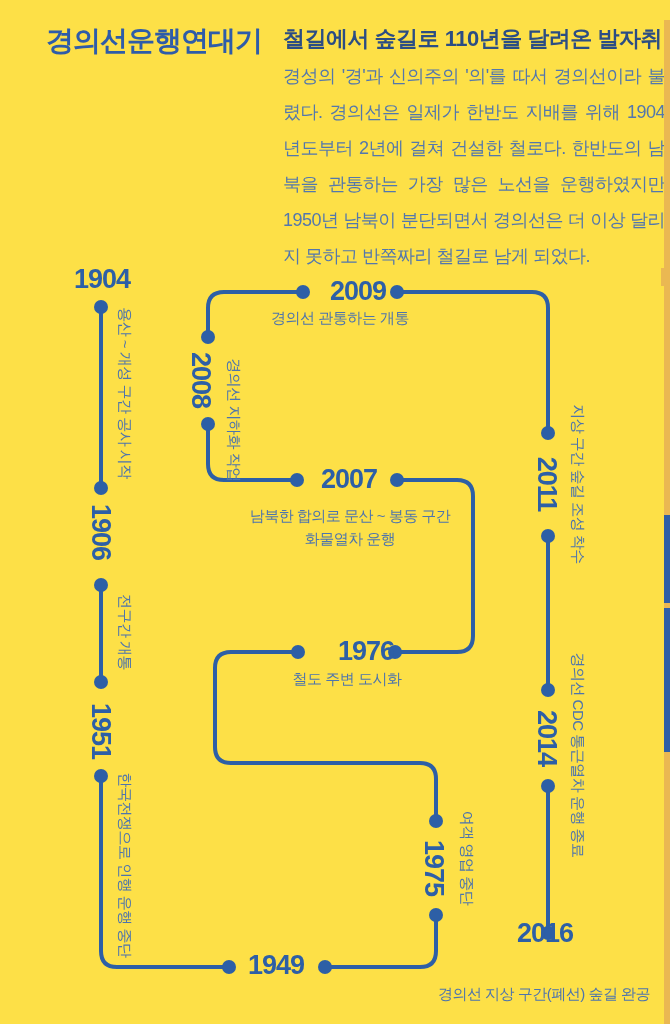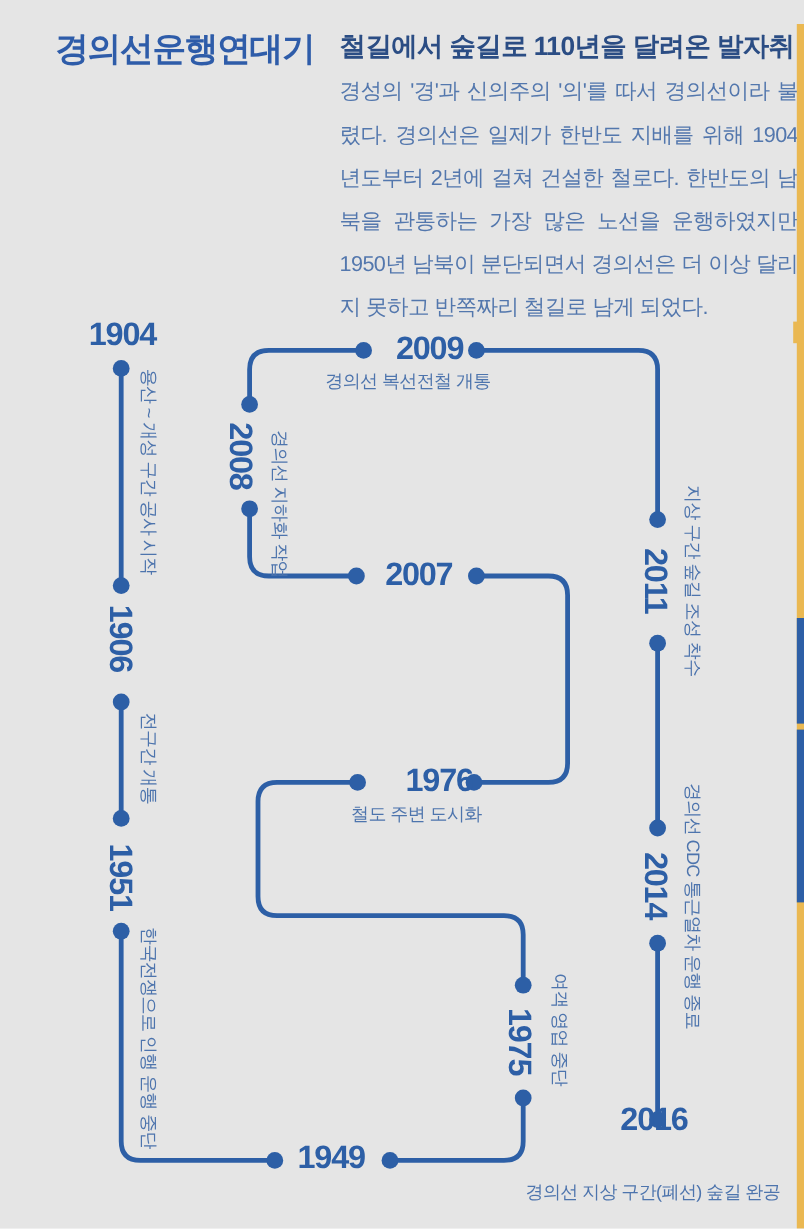--- a/index.html
+++ b/index.html
@@ -1,19 +1,19 @@
 <!DOCTYPE html>
 <html><head>
 <meta charset="utf-8">
 <style>
   * { margin:0; padding:0; box-sizing:border-box; }
   html,body { background:#ffffff; }
   body { font-family:"Liberation Sans", sans-serif; }
   .canvas {
-    position:relative; width:670px; height:1024px; background:#e5e5e5;
+    position:relative; width:670px; height:1024px; background:#fde047;
     overflow:hidden;
   }
 
   
   .page-title {
     position:absolute; left:46px; top:22px;
     font-size:28px; font-weight:800; letter-spacing:-1px;
     color:#2e5ca9; white-space:nowrap;
   }
   .intro-heading {
@@ -148,22 +148,24 @@
   <div class="pos year y2009">2009</div>
   <div class="pos rot year y2011">2011</div>
   <div class="pos rot year y2014">2014</div>
   <div class="pos year y2016">2016</div>
 
   <div class="pos rot lbl l1904">용산 ~ 개성 구간 공사 시작</div>
   <div class="pos rot lbl l1906">전구간 개통</div>
   <div class="pos rot lbl l1951">한국전쟁으로 인행 운행 중단</div>
   <div class="pos rot lbl l1975">여객 영업 중단</div>
   <div class="pos lbl l1976">철도 주변 도시화</div>
+  <div class="pos lbl pre l2007">남북한 합의로 문산 ~ 봉동 구간
+화물열차 운행</div>
   <div class="pos rot lbl l2008">경의선 지하화 작업</div>
-  <div class="pos lbl l2009">경의선 복선전철 개통</div>
+  <div class="pos lbl l2009">경의선 관통하는 개통</div>
   <div class="pos rot lbl l2011">지상 구간 숲길 조성 착수</div>
   <div class="pos rot lbl l2014">경의선 CDC 통근열차 운행 종료</div>
   <div class="pos lbl l2016">경의선 지상 구간(폐선) 숲길 완공</div>
 
   <div class="edge-strip">
     <div class="seg-blue-1"></div>
     <div class="seg-blue-2"></div>
   </div>
   <div class="edge-tab"></div>
 

